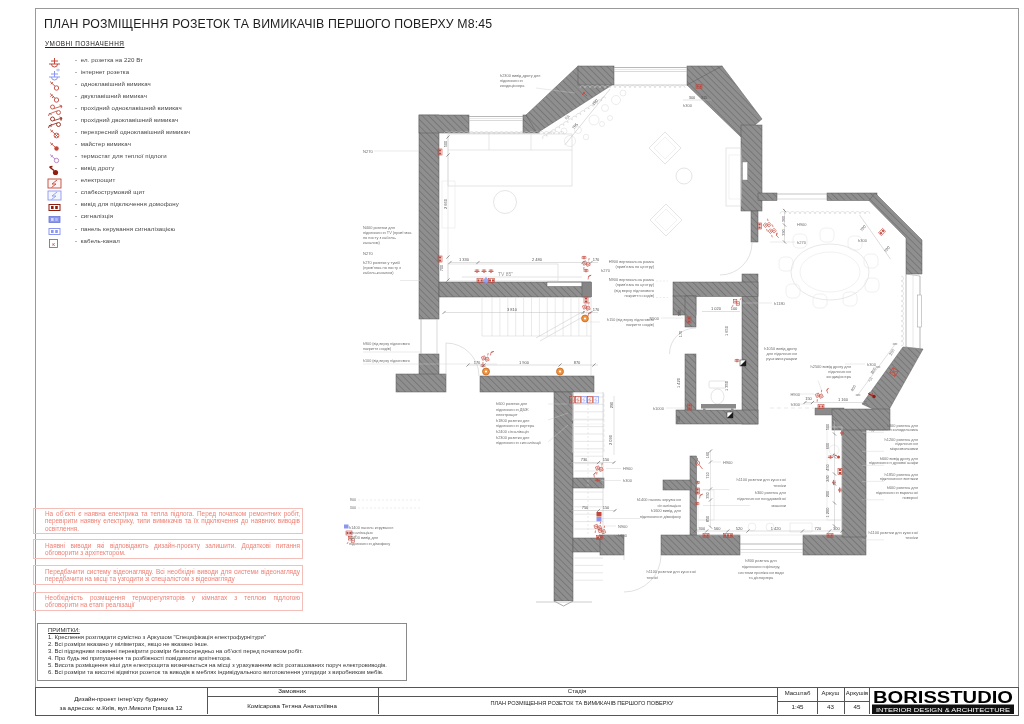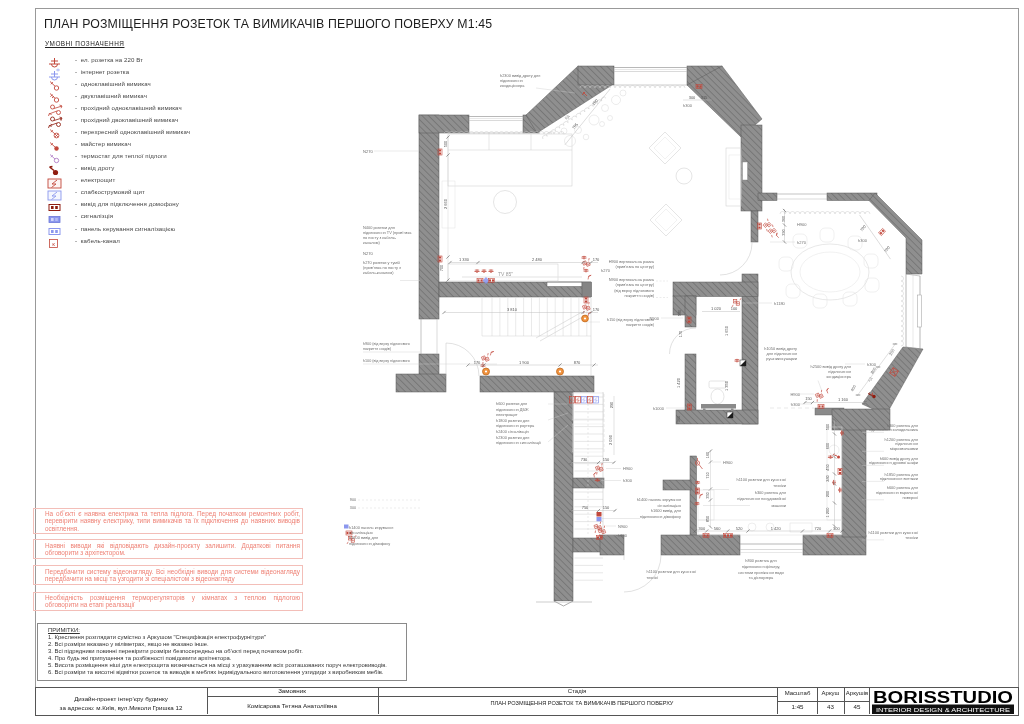--- a/index.html
+++ b/index.html
@@ -2,21 +2,21 @@
 <html><head><meta charset="utf-8">
 <style>
 html,body{margin:0;padding:0;width:1024px;height:724px;background:#fff;overflow:hidden;
 font-family:"Liberation Sans",sans-serif;-webkit-font-smoothing:antialiased}
 .frame{position:absolute;left:35px;top:8px;width:982px;height:706px;border:0.8px solid #999;border-bottom:none}
 .title{position:absolute;left:44px;top:16.5px;font-size:12.3px;color:#1c1c1c;letter-spacing:0.15px}
 .leghead{position:absolute;left:45px;top:40px;font-size:6.4px;color:#222;letter-spacing:0.5px;text-decoration:underline}
 </style></head>
 <body>
 <div class="frame"></div>
-<div class="title">ПЛАН РОЗМІЩЕННЯ РОЗЕТОК ТА ВИМИКАЧІВ ПЕРШОГО ПОВЕРХУ М1:45</div>
+<div class="title">ПЛАН РОЗМІЩЕННЯ РОЗЕТОК ТА ВИМИКАЧІВ ПЕРШОГО ПОВЕРХУ М8:45</div>
 <div class="leghead">УМОВНІ ПОЗНАЧЕННЯ</div>
 <div style="position:absolute;left:46px;top:55.0px;width:20px;height:12px"><svg width="20" height="13" viewBox="0 0 20 13">
       <path d="M3,8 h11 M5.5,8 a3,3 0 0 0 6,0 M8.5,2 v6 M5,5 h7" stroke="#c2473b" fill="none" stroke-width="1"></path>
     </svg></div>
 <div style="position:absolute;left:75px;top:55.5px;font-size:6.1px;color:#454545;letter-spacing:0.1px">-&nbsp; ел. розетка на 220 Вт</div>
 <div style="position:absolute;left:46px;top:67.1px;width:20px;height:12px"><svg width="20" height="13" viewBox="0 0 20 13">
       <path d="M3,9 h11 M5.5,9 a3,3 0 0 0 6,0 M8.5,3 v6 M5,6 h7" stroke="#8b97ee" fill="none" stroke-width="1"></path>
       <path d="M10,2 h4 M12,0.5 v3" stroke="#8b97ee" stroke-width="0.6"></path>
     </svg></div>
 <div style="position:absolute;left:75px;top:67.6px;font-size:6.1px;color:#454545;letter-spacing:0.1px">-&nbsp; інтернет розетка</div>

